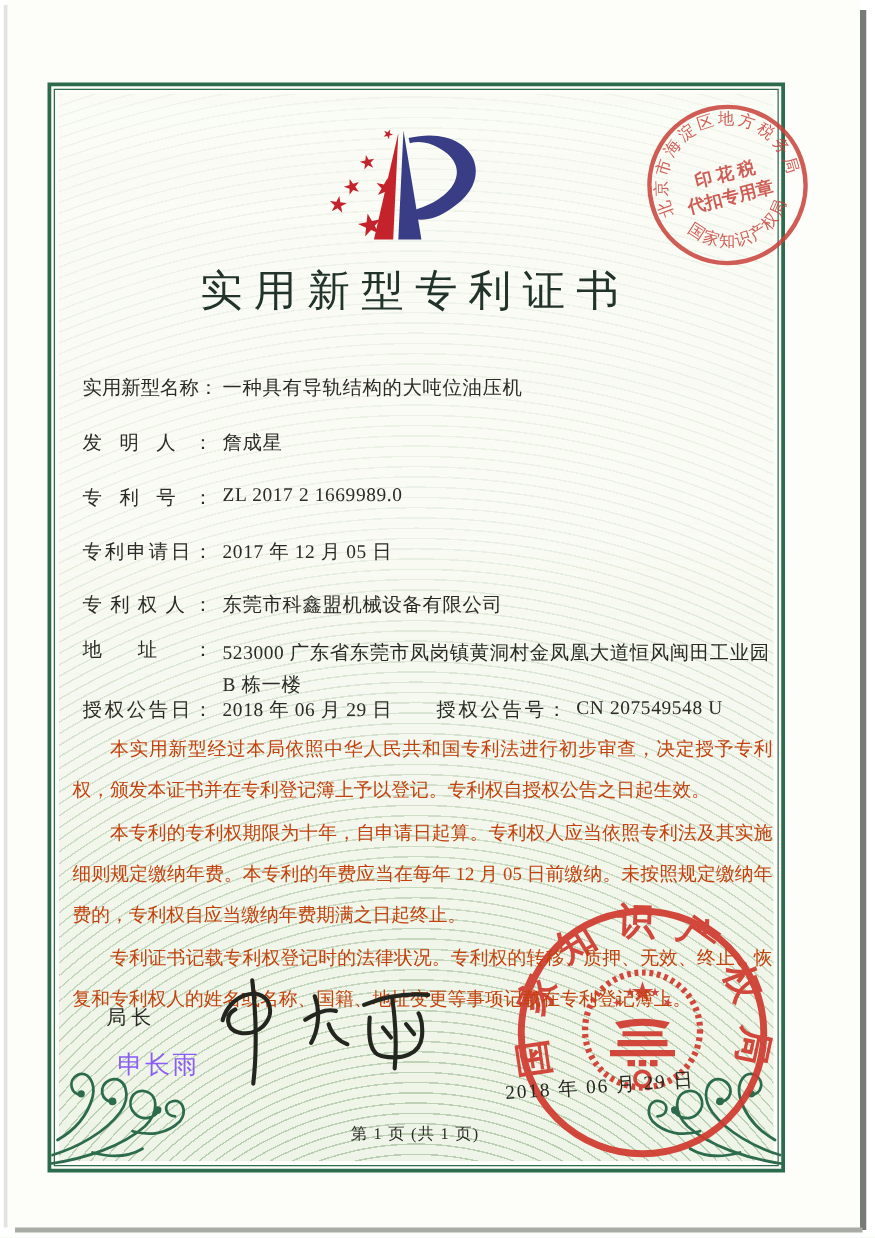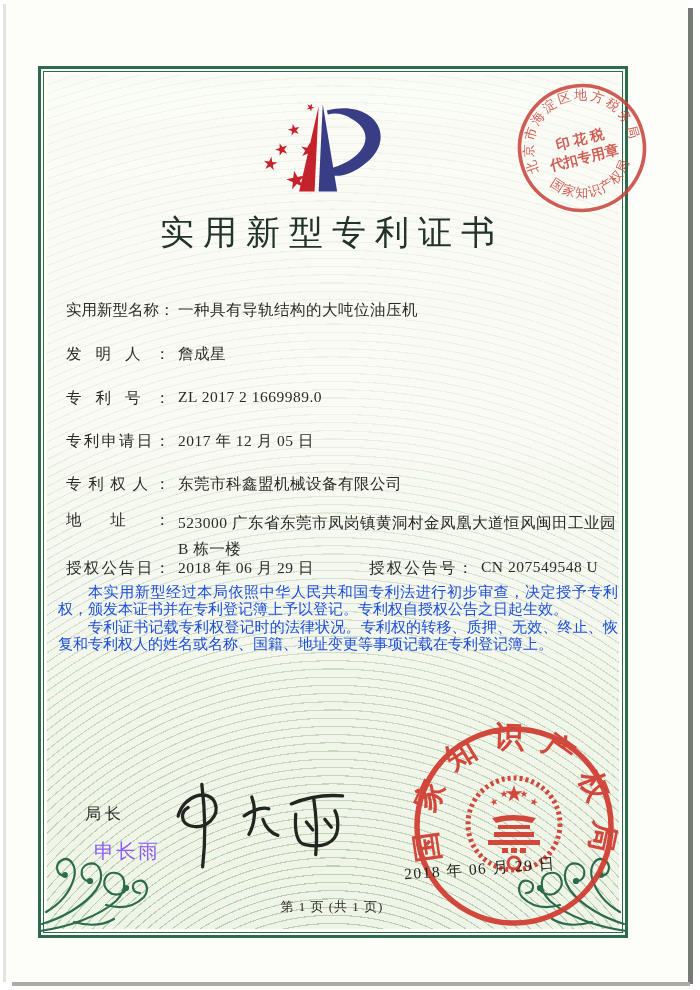--- a/index.html
+++ b/index.html
@@ -47,25 +47,25 @@
   .title-wrap h1 { font-size:34px; font-weight:400; letter-spacing:9px; color:#21332a; }
 
   .fields { left:60px; top:0; width:566px; z-index:4; height:0; }
   .frow { position:absolute; left:0; white-space:nowrap; font-size:15.5px; color:#2b2a26; }
   .flabel {
     display:inline-block; width:104px; vertical-align:top;
     text-align:justify; text-align-last:justify;
   }
   .fvalue { display:inline-block; margin-left:8px; letter-spacing:0.5px; vertical-align:top; }
   .fvalue.wrap { white-space:normal; width:452px; line-height:26px; }
-  .fcol2 { position:absolute; left:283px; top:0; white-space:nowrap;margin-left:20px; }
+  .fcol2 { position:absolute; left:283px; top:0; white-space:nowrap; }
 
   .paras { left:52px; top:584px; width:560px; z-index:4; }
   .paras p {
-    font-size:15px; line-height:17px; color:#1d4ed8;
+    font-size:15px; line-height:33px; color:#c2410c;
     text-align:justify; text-indent:2em; margin-bottom:1px;
   }
 
   .post-label { left:79px; top:804px; font-size:16px; letter-spacing:4px; color:#2b2a26; z-index:4; }
   .post-name  { left:88px; top:838px; font-size:20px; letter-spacing:2px; color:#8b5cf6; z-index:4; }
   .signature  { left:158px; top:774px; width:196px; height:98px; z-index:4; transform:rotate(-2deg); }
 
   .big-seal { left:392px; top:722px; width:232px; height:212px; z-index:3; opacity:0.92; }
   .seal-date {
     left:398px; top:858px; width:180px; z-index:5;
@@ -138,20 +138,21 @@
     <div class="frow" style="top:558px">
       <span class="flabel">授权公告日：</span><span class="fvalue">2018 年 06 月 29 日</span>
       <span class="fcol2">
         <span class="flabel">授权公告号：</span><span class="fvalue">CN 207549548 U</span>
       </span>
     </div>
   </div>
 
   <div class="abs paras">
     <p>本实用新型经过本局依照中华人民共和国专利法进行初步审查，决定授予专利权，颁发本证书并在专利登记簿上予以登记。专利权自授权公告之日起生效。</p>
+    <p>本专利的专利权期限为十年，自申请日起算。专利权人应当依照专利法及其实施细则规定缴纳年费。本专利的年费应当在每年 12 月 05 日前缴纳。未按照规定缴纳年费的，专利权自应当缴纳年费期满之日起终止。</p>
     <p>专利证书记载专利权登记时的法律状况。专利权的转移、质押、无效、终止、恢复和专利权人的姓名或名称、国籍、地址变更等事项记载在专利登记簿上。</p>
   </div>
 
   <div class="abs post-label">局长</div>
   <div class="abs post-name">申长雨</div>
 
   <div class="abs signature">
     <svg width="196" height="98" viewBox="0 0 190 95">
       <g stroke="#23261f" stroke-width="3.2" fill="none" stroke-linecap="round" stroke-linejoin="round">
         <path d="M14,38 C20,18 44,12 50,26 C55,40 40,52 26,48 C16,45 16,34 24,30"></path>

